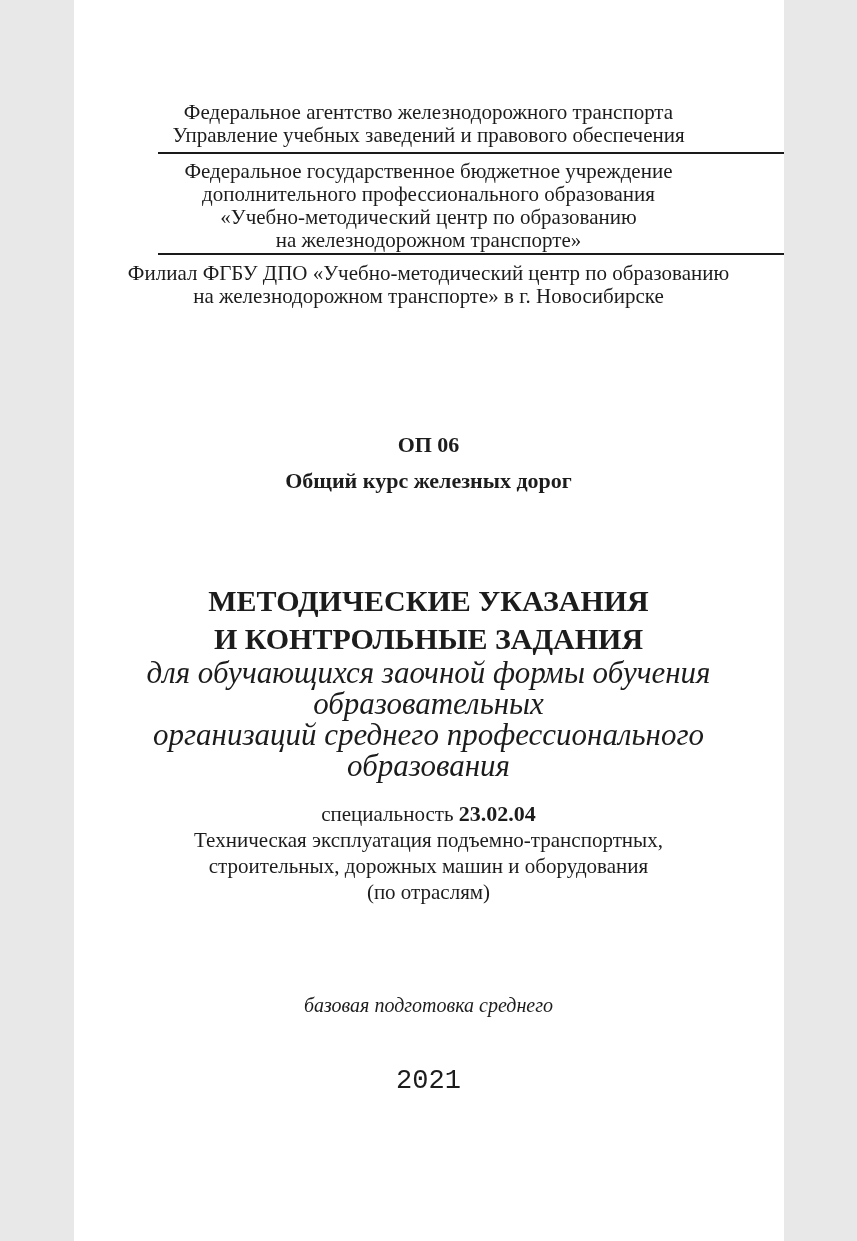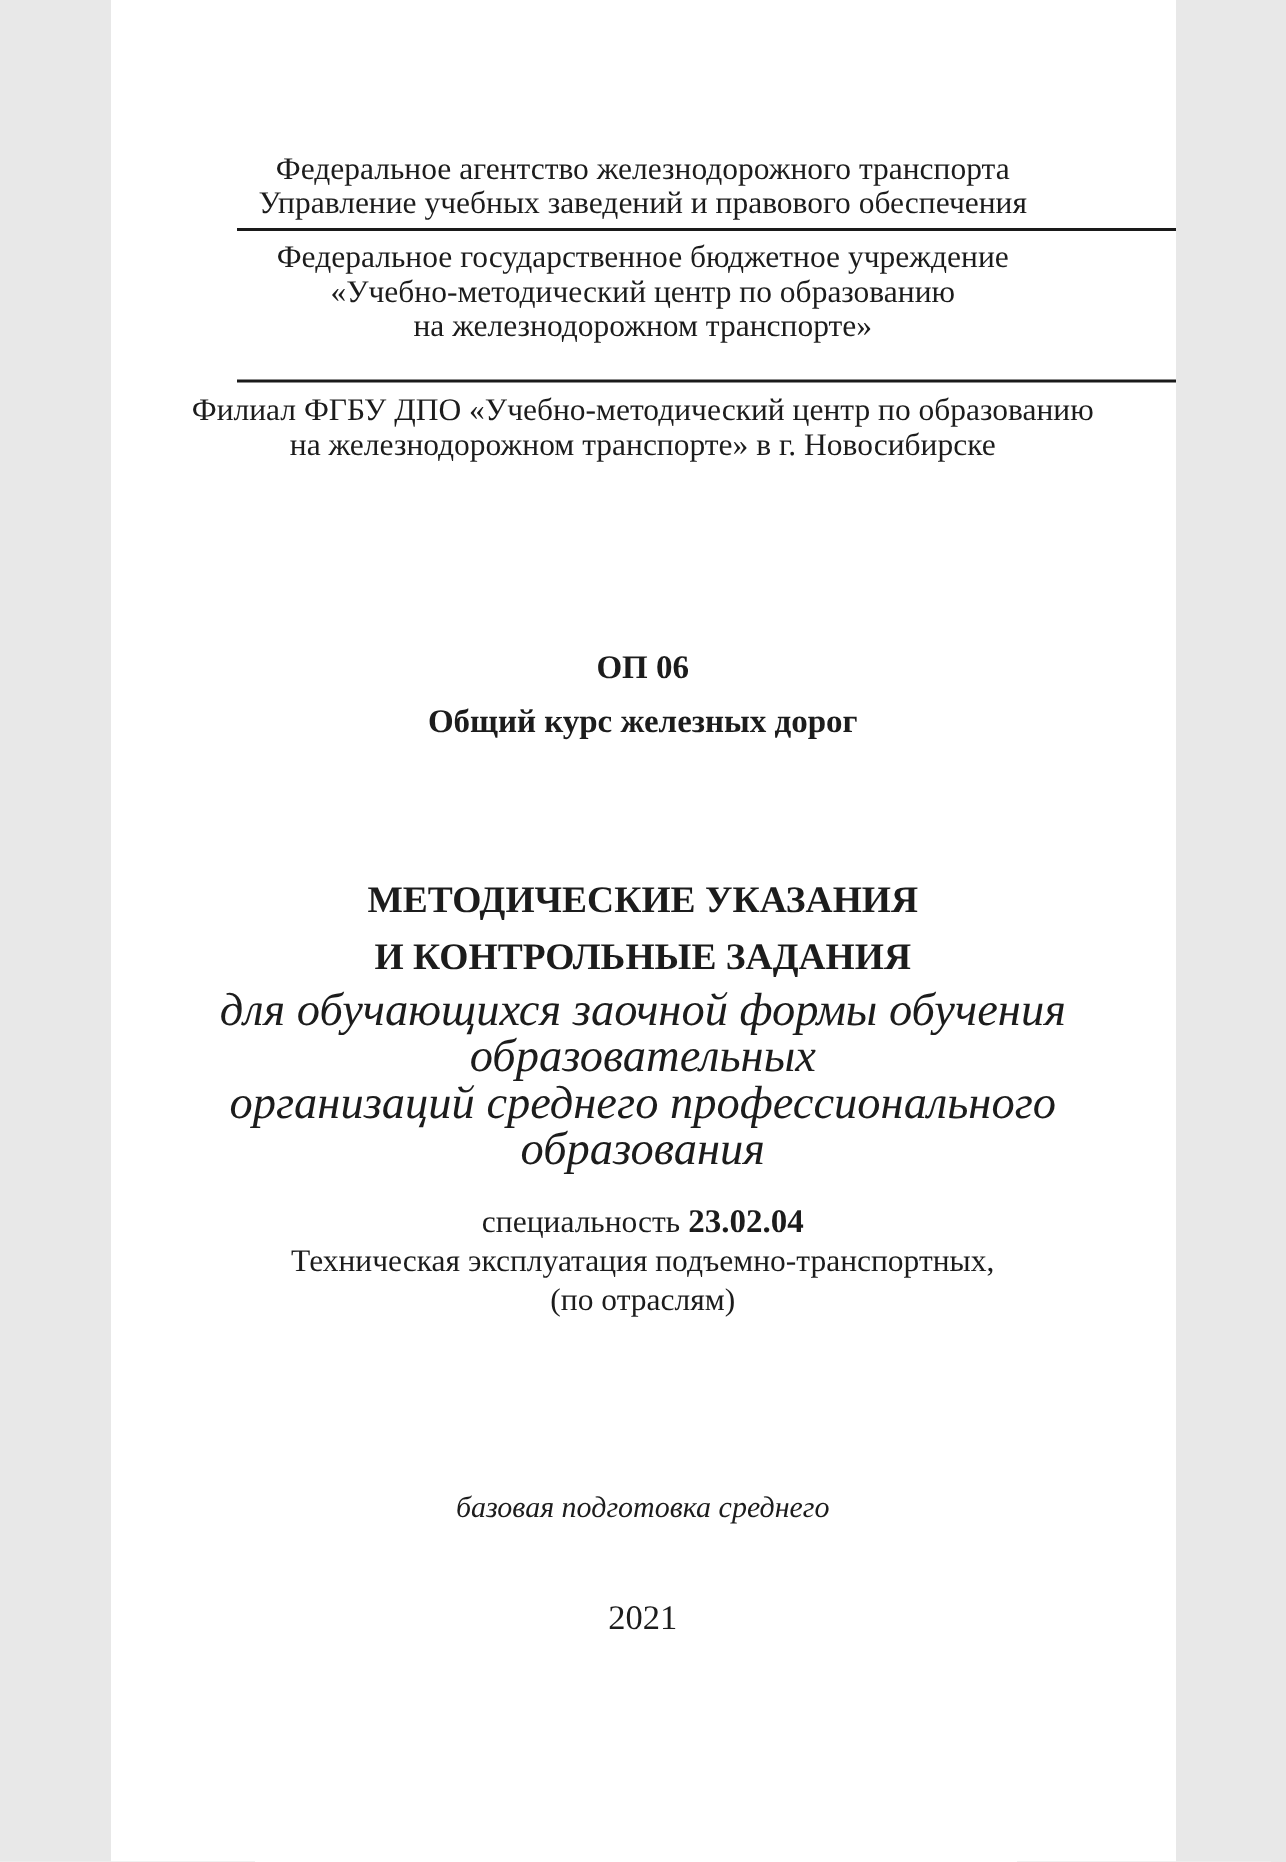--- a/index.html
+++ b/index.html
@@ -40,21 +40,21 @@
   .rule-top    { top: 152px; }
   .rule-bottom { top: 253px; }
   .doc-title {
     top: 427px;
     font-size: 22px;
     font-weight: bold;
     line-height: 36px;
   }
   .heading {
     top: 582px;
-    font-size: 25px;
+    font-size: 30px;
     font-weight: bold;
     line-height: 38px;
   }
   .audience {
     top: 657px;
     font-size: 31px;
     font-style: italic;
     line-height: 31px;
   }
   .specialty {
@@ -67,37 +67,39 @@
     font-size: 22px;
   }
   .training {
     top: 992px;
     font-size: 20px;
     font-style: italic;
     line-height: 26px;
   }
   .year-block {
     top: 1066px;
-    font-size: 23px;
+    font-size: 27px;
+    font-family: Liberation Mono, monospace;
   }
 </style>
 </head>
 <body>
 
 <div class="page">
 
   <div class="block org agency-block">
     <div>Федеральное агентство железнодорожного транспорта</div>
     <div>Управление учебных заведений и правового обеспечения</div>
   </div>
 
   <div class="rule rule-top"></div>
 
   <div class="block org inst-block">
     <div>Федеральное государственное бюджетное учреждение</div>
+    <div>дополнительного профессионального образования</div>
     <div>«Учебно-методический центр по образованию</div>
     <div>на железнодорожном транспорте»</div>
   </div>
 
   <div class="rule rule-bottom"></div>
 
   <div class="block org branch-block">
     <div>Филиал ФГБУ ДПО «Учебно-методический центр по образованию</div>
     <div>на железнодорожном транспорте» в г. Новосибирске</div>
   </div>
@@ -113,20 +115,21 @@
   </div>
 
   <div class="block audience">
     <div>для обучающихся заочной формы обучения образовательных</div>
     <div>организаций среднего профессионального образования</div>
   </div>
 
   <div class="block specialty">
     <div><span>специальность </span><span class="code">23.02.04</span></div>
     <div>Техническая эксплуатация подъемно-транспортных,</div>
+    <div>строительных, дорожных машин и оборудования</div>
     <div>(по отраслям)</div>
   </div>
 
   <div class="block training">
     <div>базовая подготовка среднего</div>
   </div>
 
   <div class="block year-block">
     <div>2021</div>
   </div>

